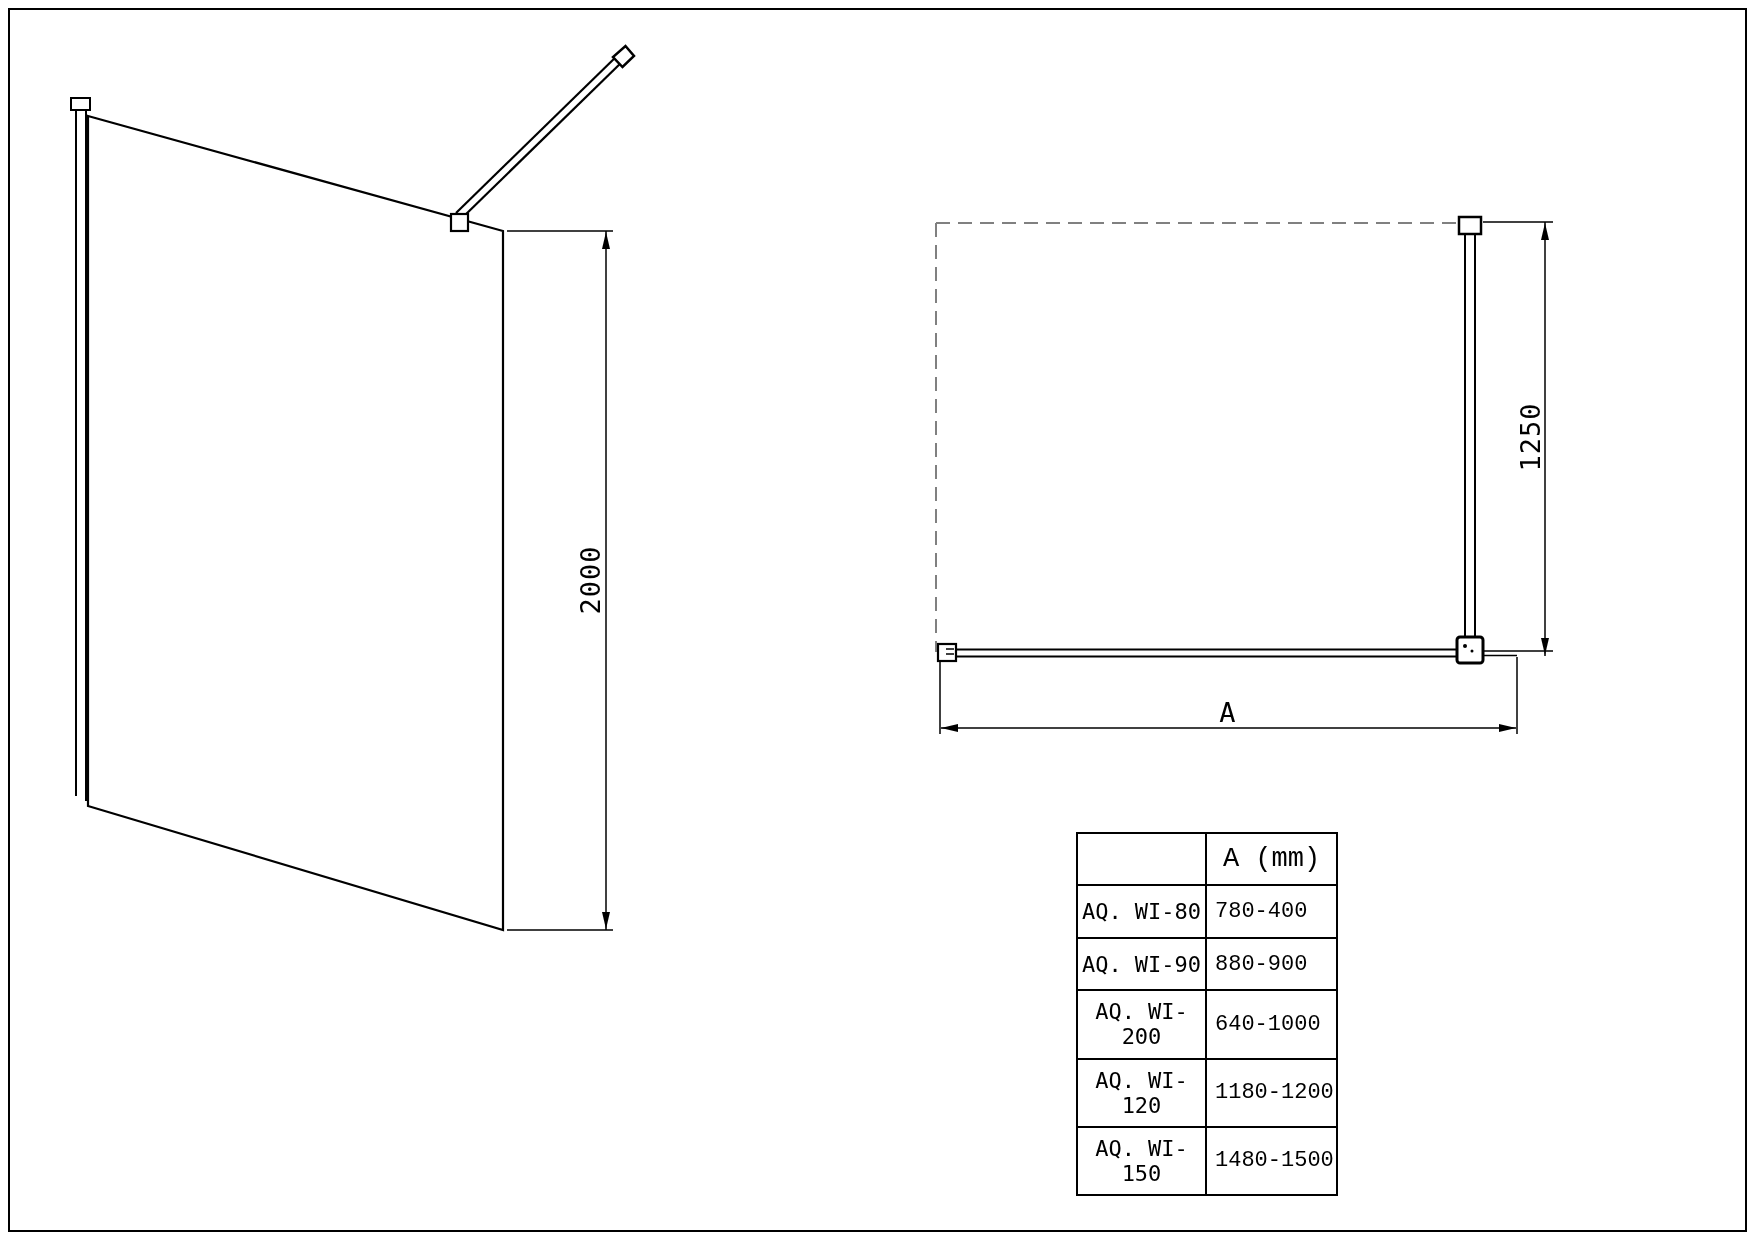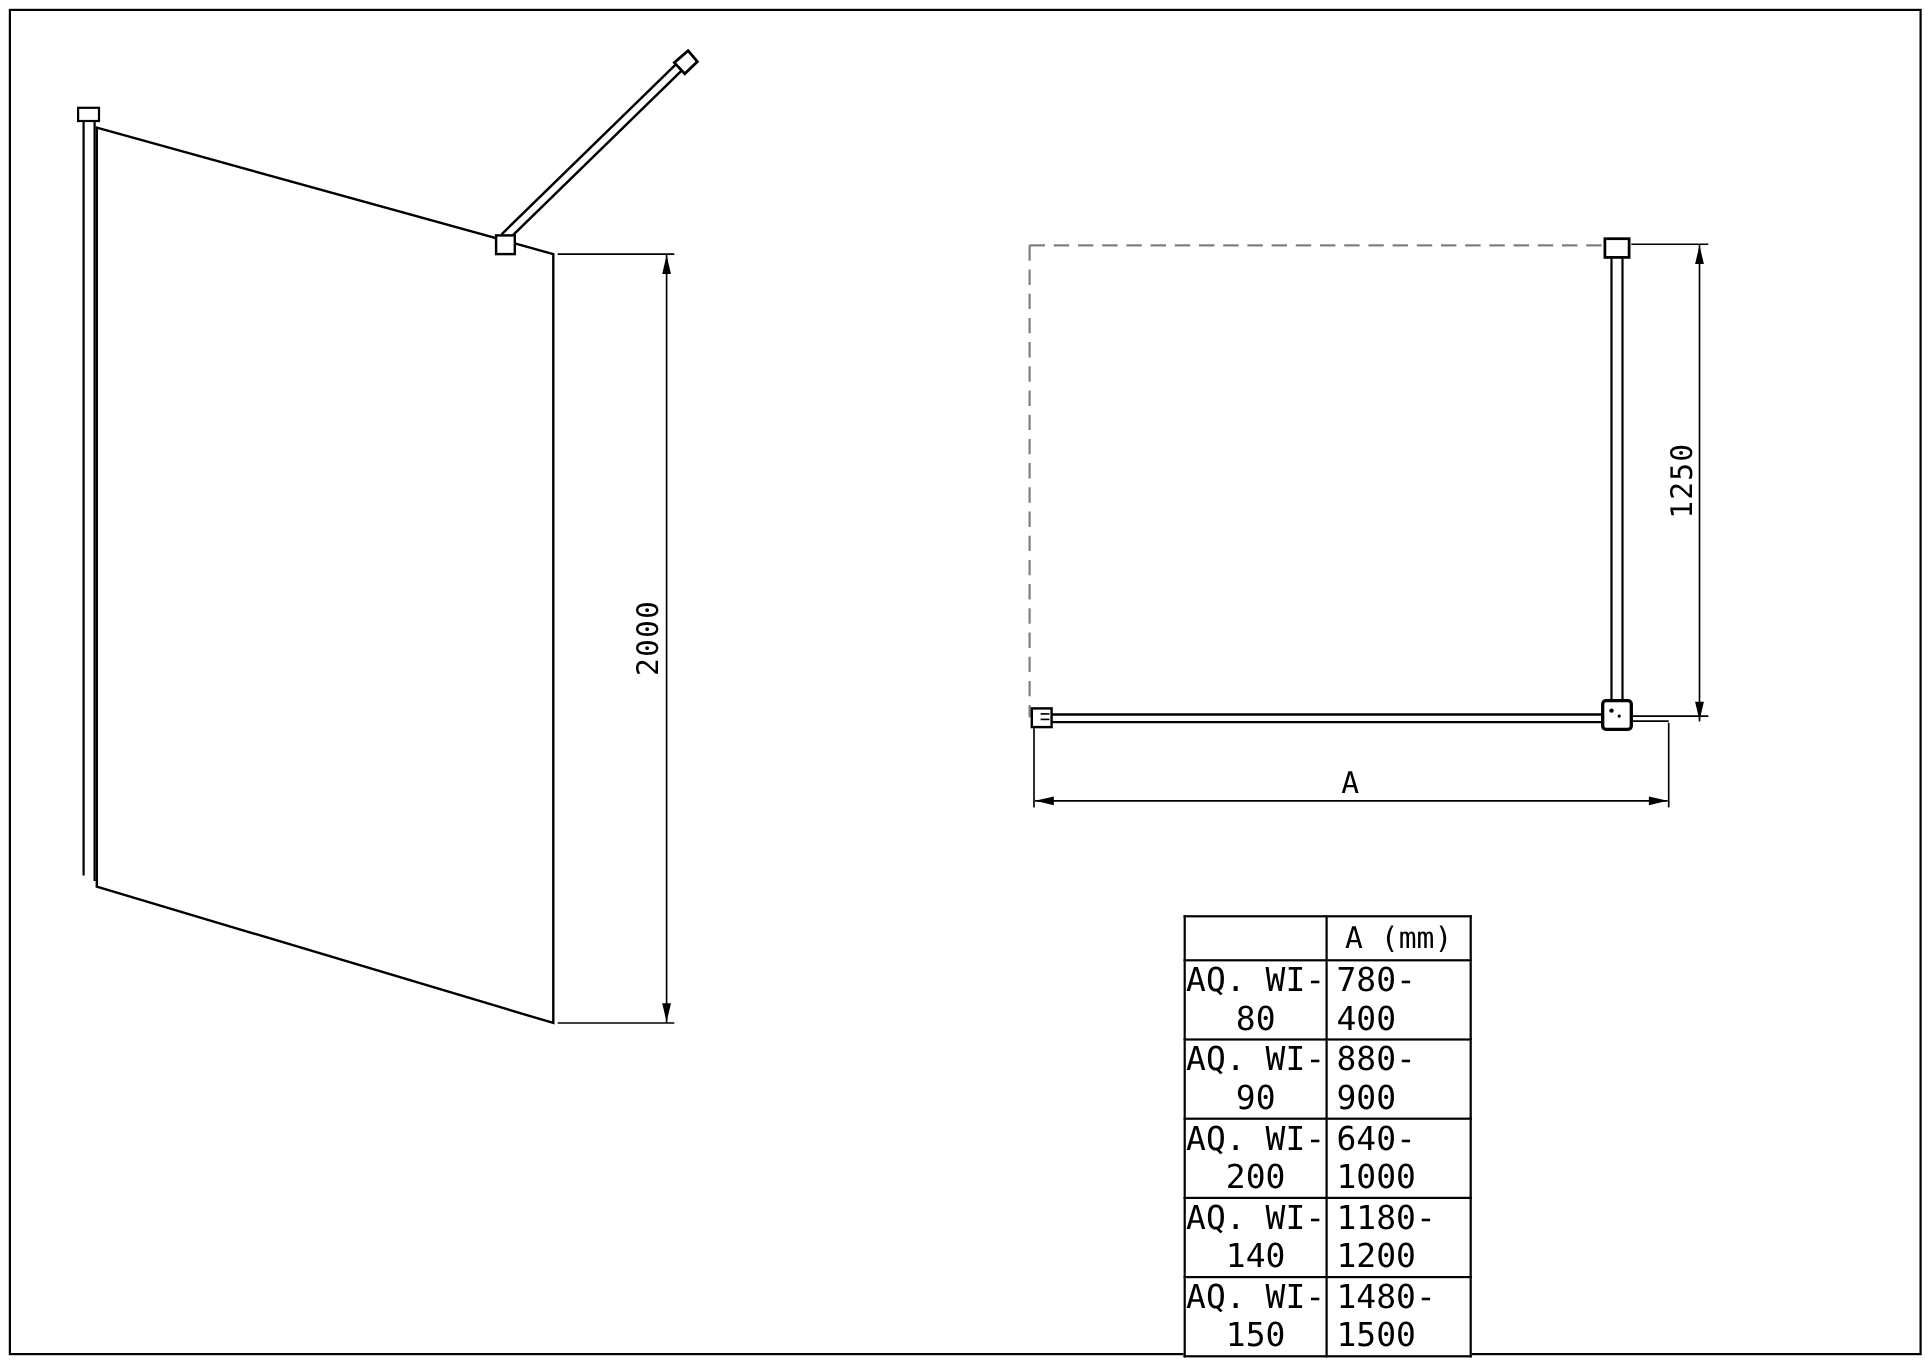--- a/index.html
+++ b/index.html
@@ -19,26 +19,26 @@
   }
   .dim-label.rot{transform:translate(-50%,-50%) rotate(-90deg);}
   table.size-table{
     position:absolute;left:1076px;top:832px;
     width:256px;height:364px;
     border-collapse:collapse;table-layout:fixed;
     background:#fff;
   }
   table.size-table td{
     border:2px solid #000;
-    font-size:30px;color:#000;
+    font-size:22px;color:#000;
     vertical-align:middle;
     padding:0;
   }
   table.size-table td.model{width:127px;text-align:center;}
-  table.size-table td.range{width:129px;text-align:left;padding-left:8px;}
+  table.size-table td.range{width:129px;text-align:left;padding-left:8px;font-family:Liberation Mono, monospace;}
   table.size-table tr.head td{height:38px;text-align:center;font-size:27px;padding-left:0;}
   table.size-table tr.body-row td{height:38px;}
 </style>
 </head>
 <body>
 
 <div class="canvas">
 
   <svg width="1755" height="1240" viewBox="0 0 1755 1240">
 
@@ -139,21 +139,21 @@
     </tr>
     <tr class="body-row">
       <td class="model">AQ. WI-90</td>
       <td class="range">880-900</td>
     </tr>
     <tr class="body-row">
       <td class="model">AQ. WI-200</td>
       <td class="range">640-1000</td>
     </tr>
     <tr class="body-row">
-      <td class="model">AQ. WI-140</td>
+      <td class="model">AQ. WI-120</td>
       <td class="range">1180-1200</td>
     </tr>
     <tr class="body-row">
       <td class="model">AQ. WI-150</td>
       <td class="range">1480-1500</td>
     </tr>
   </tbody>
     </table>
 
 </div>

